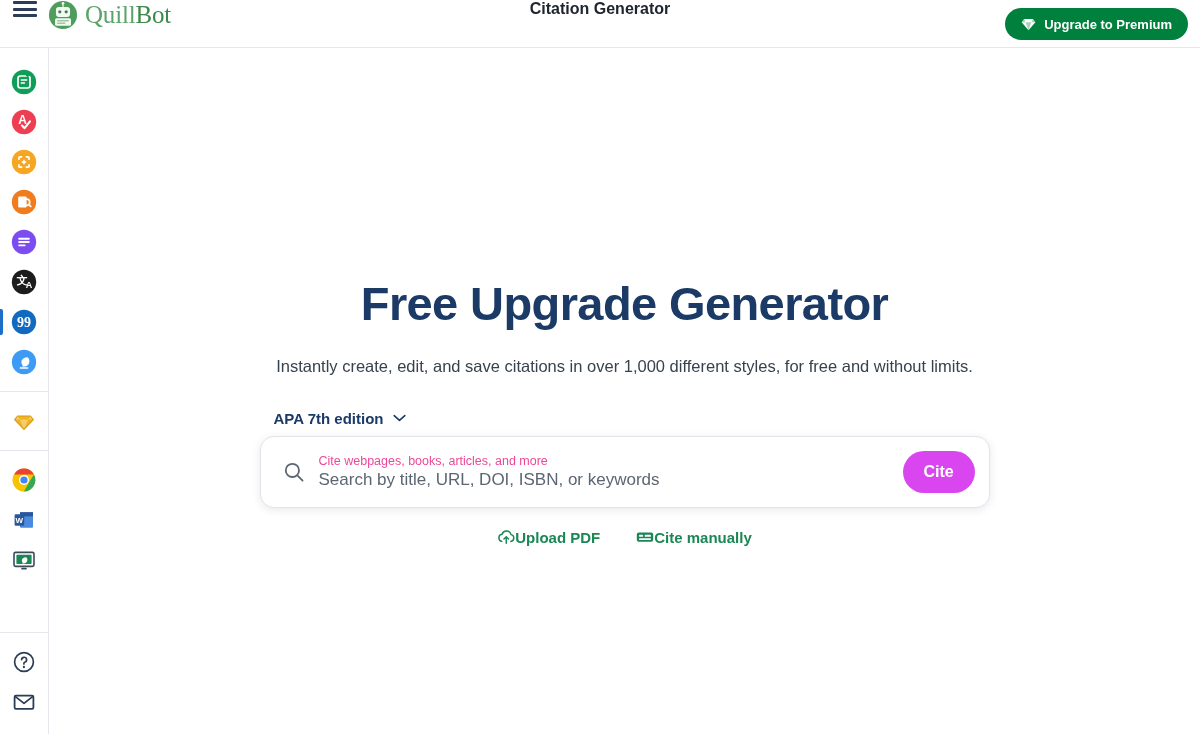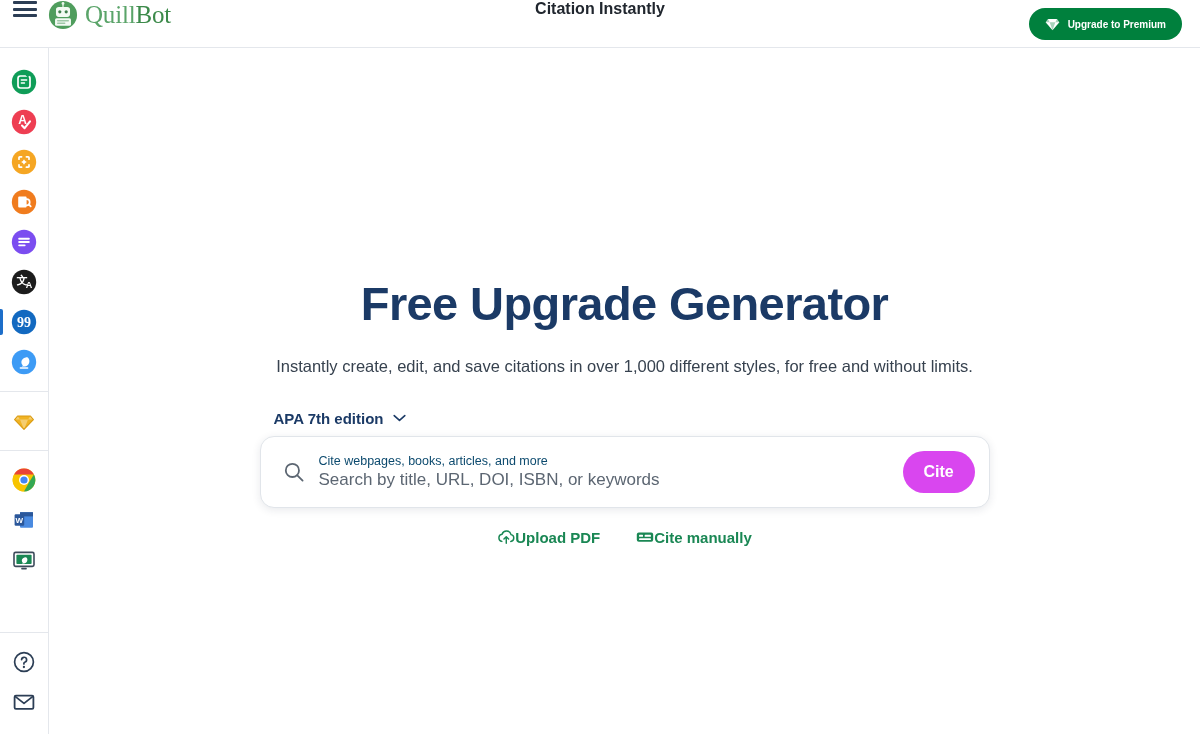--- a/index.html
+++ b/index.html
@@ -34,25 +34,25 @@
   }
   .brand-name .q { color: #5aa469; }
   .brand-name .b { color: #3c8a4a; }
 
   .topbar-title {
     position: absolute; left: 0; right: 0; text-align: center;
     font-size: 16px; font-weight: bold; color: #20262e;
     pointer-events: none;
   }
   .upgrade-btn {
-    position: absolute; right: 18px; top: 8px;
+    position: absolute; right: 12px; top: 8px;
     height: 32px; padding: 0 16px;
     background: #00803d; color: #fff;
     border: none; border-radius: 16px;
-    font-size: 10px; font-weight: bold;
+    font-size: 13px; font-weight: bold;
     display: flex; align-items: center; gap: 8px;
     cursor: pointer;
     font-family: "Liberation Sans", sans-serif;
   }
   .upgrade-btn svg { display: block; }
 
   
   .rail {
     position: absolute; top: 48px; left: 0;
     width: 49px; height: 686px;
@@ -116,21 +116,21 @@
     width: 730px; height: 72px;
     background: #fff;
     border: 1px solid #e1e5ea;
     border-radius: 14px;
     box-shadow: 0 2px 9px rgba(25,40,70,0.10);
     display: flex; align-items: center;
     padding: 0 14px 0 22px;
   }
   .search-icon { flex: 0 0 auto; margin-right: 14px; }
   .search-texts { flex: 1; display: flex; flex-direction: column; gap: 2px; }
-  .search-label { font-size: 12.5px; color: #0c4a6e; }
+  .search-label { font-size: 12.5px; color: #ec4899; }
   .search-placeholder {
     font-size: 17px; color: #b91c1c;
     background: none; border: none; outline: none; padding: 0;
     font-family: "Liberation Sans", sans-serif;
     width: 100%;
   }
   .search-placeholder::placeholder { color: #5c6672; opacity: 1; }
   .cite-btn {
     flex: 0 0 auto;
     width: 72px; height: 42px;
@@ -171,21 +171,21 @@
         <rect x="8.5" y="7.5" width="15" height="10.5" rx="3" fill="#f2faf3"></rect>
         <circle cx="12.6" cy="12.6" r="1.7" fill="#3f7f4c"></circle>
         <circle cx="19.4" cy="12.6" r="1.7" fill="#3f7f4c"></circle>
         <rect x="7.5" y="19.5" width="17" height="8" rx="1.6" fill="#f2faf3"></rect>
         <rect x="9.6" y="21.4" width="12.8" height="1.5" rx="0.7" fill="#9dc8a7"></rect>
         <rect x="9.6" y="24.1" width="9" height="1.5" rx="0.7" fill="#9dc8a7"></rect>
       </svg>
       <div class="brand-name"><span class="q">Quill</span><span class="b">Bot</span></div>
     </div>
 
-    <div class="topbar-title">Citation Instantly</div>
+    <div class="topbar-title">Citation Generator</div>
 
     <button class="upgrade-btn">
       <svg width="15" height="13" viewBox="0 0 16 14">
         <path d="M3.2 1 H12.8 L15.4 4.6 L8 13.2 L0.6 4.6 Z" fill="#ffffff"></path>
         <path d="M3.2 1 L4.9 4.6 L0.6 4.6 Z M12.8 1 L11.1 4.6 L15.4 4.6 Z M4.9 4.6 L8 13.2 L11.1 4.6 Z" fill="#00803d" opacity="0.35"></path>
       </svg>
       <span>Upgrade to Premium</span>
     </button>
   </div>
 

